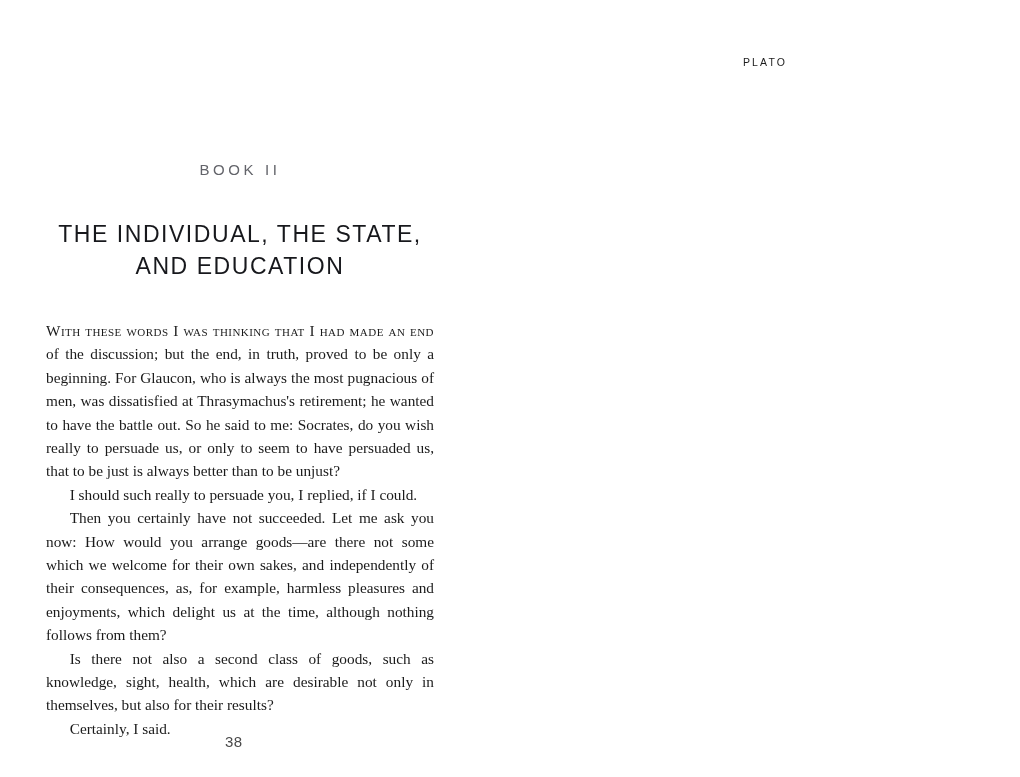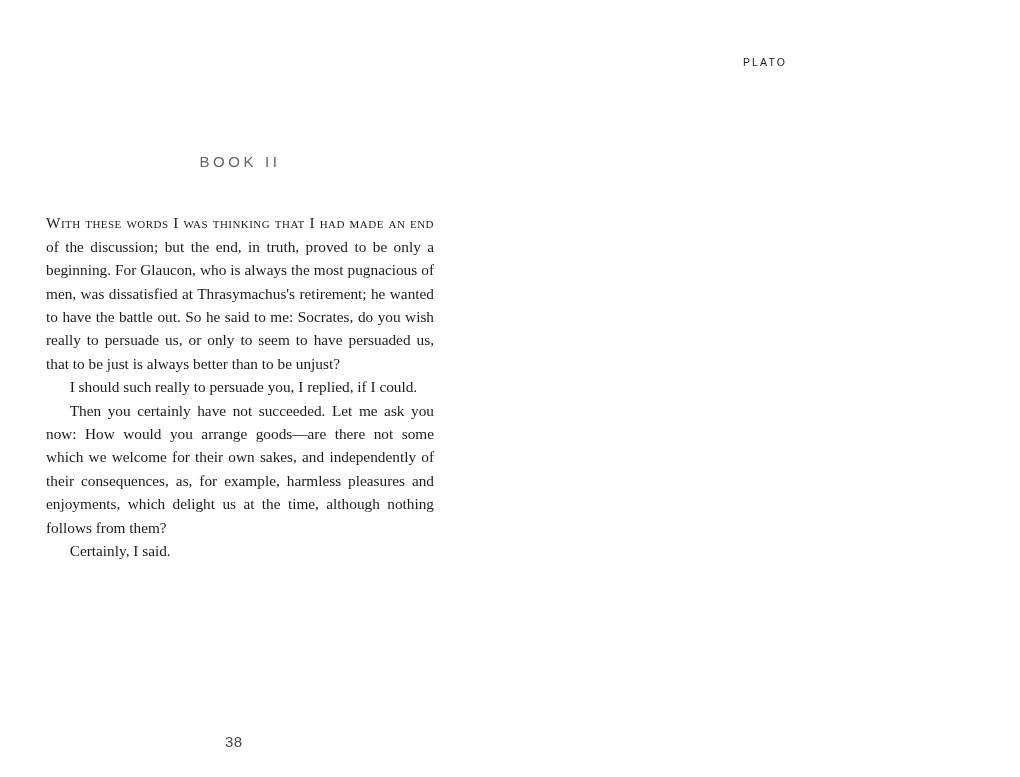--- a/index.html
+++ b/index.html
@@ -45,21 +45,21 @@
   }
 
   
   .book-label {
     font-family: "Liberation Sans", sans-serif;
     font-size: 15px;
     letter-spacing: 3.6px;
     color: #63646a;
     text-align: center;
     font-weight: 400;
-    margin: 0 0 38px 0;
+    margin: 8px 0 38px 0;
   }
 
   .chapter-title {
     font-family: "Liberation Sans", sans-serif;
     font-size: 23px;
     line-height: 1.38;
     letter-spacing: 1.55px;
     color: #17181c;
     text-align: center;
     font-weight: 400;
@@ -121,26 +121,29 @@
 <body>
 
 <div class="spread">
 
   <div class="page">
 
     <div class="col col-left">
 
       <div class="book-label">BOOK II</div>
 
+      <h1 class="chapter-title">THE INDIVIDUAL, THE STATE,
+AND EDUCATION</h1>
 
 
       <p class="no-indent"><span class="opening-caps">With these words I was thinking that I had made an end</span><span> of the discussion; but the end, in truth, proved to be only a beginning. For Glaucon, who is always the most pugnacious of men, was dissatisfied at Thrasymachus's retirement; he wanted to have the battle out. So he said to me: Socrates, do you wish really to persuade us, or only to seem to have persuaded us, that to be just is always better than to be unjust?</span></p>
 
       <p>I should such really to persuade you, I replied, if I could.</p>
       <p>Then you certainly have not succeeded. Let me ask you now: How would you arrange goods—are there not some which we welcome for their own sakes, and independently of their consequences, as, for example, harmless pleasures and enjoyments, which delight us at the time, although nothing follows from them?</p>
+      <p>Is there not also a second class of goods, such as knowledge, sight, health, which are desirable not only in themselves, but also for their results?</p>
       <p>Certainly, I said.</p>
 
     </div>
 
     <div class="folio folio-left">38</div>
   </div>
 
   <div class="page">
 
     <div class="running-head">PLATO</div>

